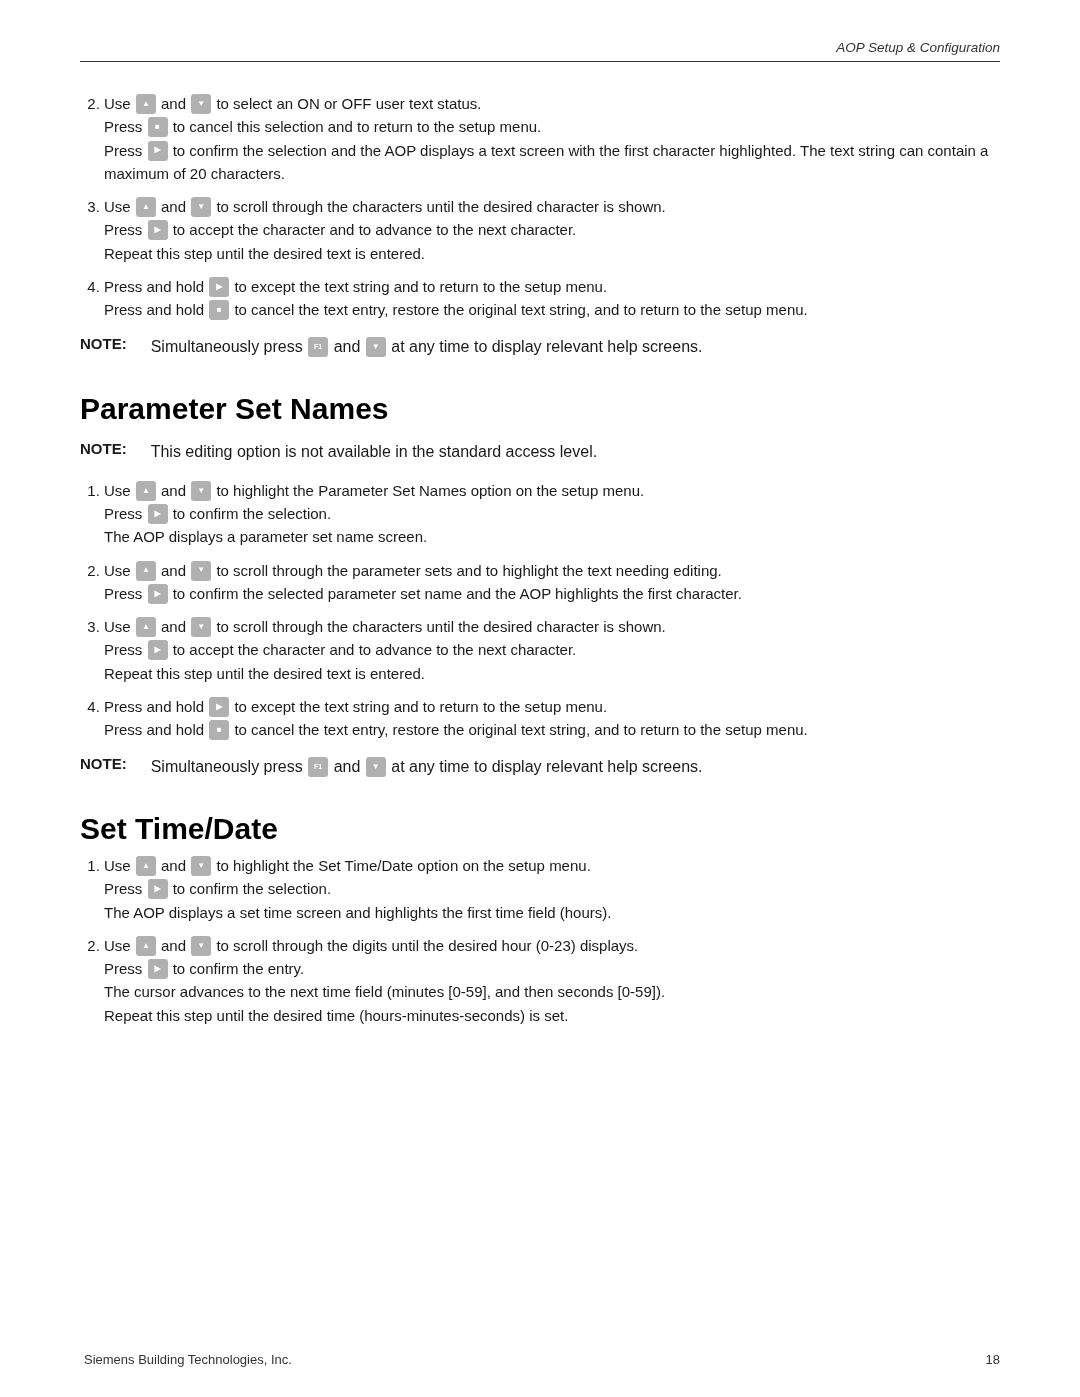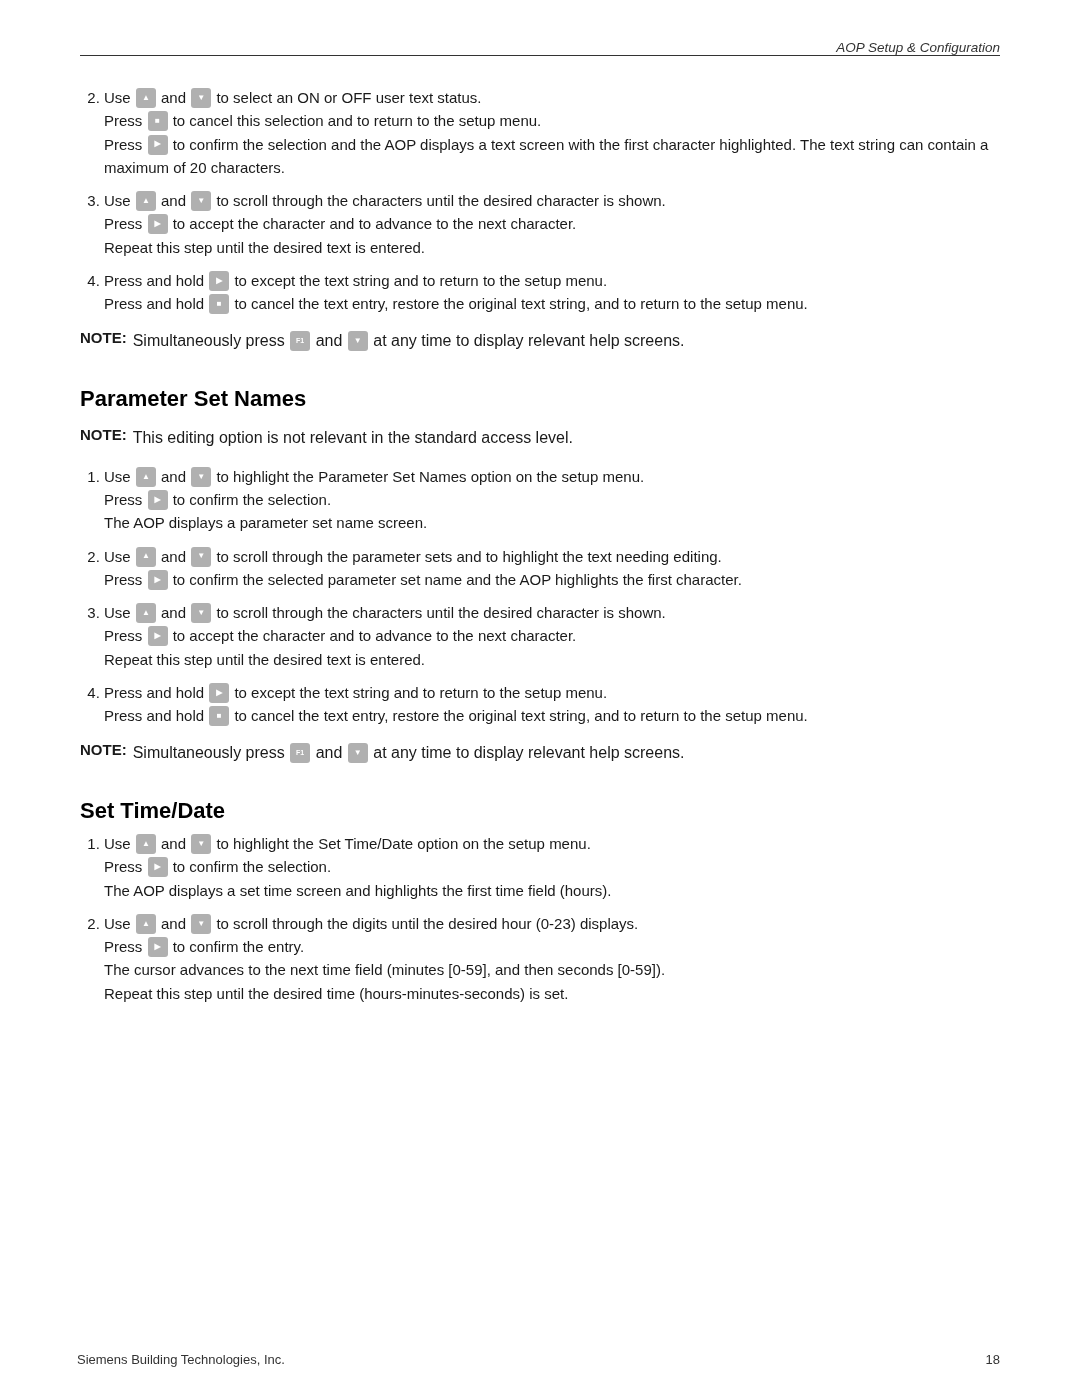--- a/index.html
+++ b/index.html
@@ -14,35 +14,36 @@
     }
 
     .page-container {
       padding: 40px 80px 60px 80px;
     }
 
     
     .page-header {
       display: flex;
       justify-content: flex-end;
+      margin-bottom: 6px;
     }
     .header-title {
       font-style: italic;
       font-size: 13.5px;
       color: #333;
     }
     .header-rule {
       border: none;
       border-top: 1px solid #333;
       margin-bottom: 30px;
     }
 
     
     .section-heading {
-      font-size: 22px;
+      font-size: 30px;
       font-weight: bold;
       margin-bottom: 8px;
       margin-top: 32px;
       color: #000;
     }
 
     .section-intro {
       font-size: 15px;
       margin-bottom: 12px;
       color: #1a1a1a;
@@ -56,21 +57,21 @@
     ol li {
       margin-bottom: 10px;
       line-height: 1.55;
     }
 
     
     .note-block {
       margin: 14px 0 14px 0;
       display: flex;
       align-items: flex-start;
-      gap: 6px;
+      gap: 24px;
     }
     .note-label {
       font-weight: bold;
       font-size: 15px;
       white-space: nowrap;
     }
     .note-text {
       font-size: 16px;
       line-height: 1.55;
     }
@@ -112,21 +113,21 @@
       content: 'F1';
       font-size: 7px;
     }
 
     strong { font-weight: normal; }
 
     
     .page-footer {
       position: absolute;
       bottom: 30px;
-      left: 77px;
+      left: 84px;
       right: 80px;
       display: flex;
       justify-content: space-between;
       align-items: center;
       font-size: 13px;
       color: #333;
     }
   </style>
 </head>
 <body>
@@ -159,21 +160,21 @@
     <span class="note-label">NOTE:</span>
     <span class="note-text">
       Simultaneously press <span class="btn-icon help"></span> and <span class="btn-icon down-arrow"></span> at any time to display relevant help screens.
     </span>
   </div>
 
   <h2 class="section-heading">Parameter Set Names</h2>
 
   <div class="note-block">
     <span class="note-label">NOTE:</span>
-    <span class="note-text">This editing option is not relevant in the standard access level.</span>
+    <span class="note-text">This editing option is not available in the standard access level.</span>
   </div>
 
   <ol>
     <li>
       Use <span class="btn-icon up-arrow"></span> and <span class="btn-icon down-arrow"></span> to highlight the Parameter Set Names option on the setup menu.<br>
       Press <span class="btn-icon confirm"></span> to confirm the selection.<br>
       The AOP displays a parameter set name screen.
     </li>
     <li>
       Use <span class="btn-icon up-arrow"></span> and <span class="btn-icon down-arrow"></span> to scroll through the parameter sets and to highlight the <strong>text</strong> needing editing.<br>

